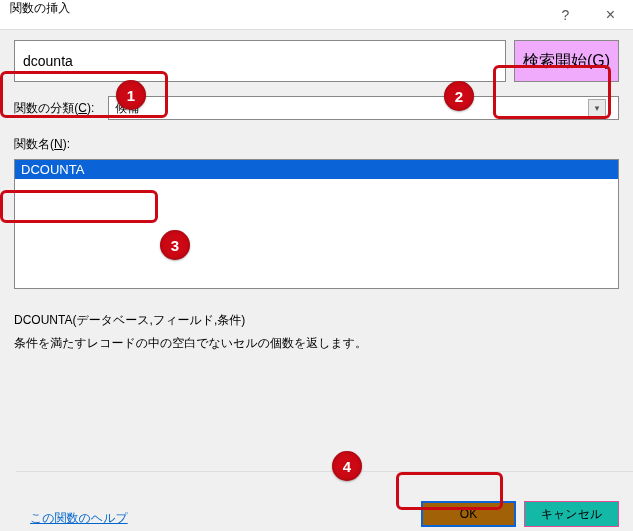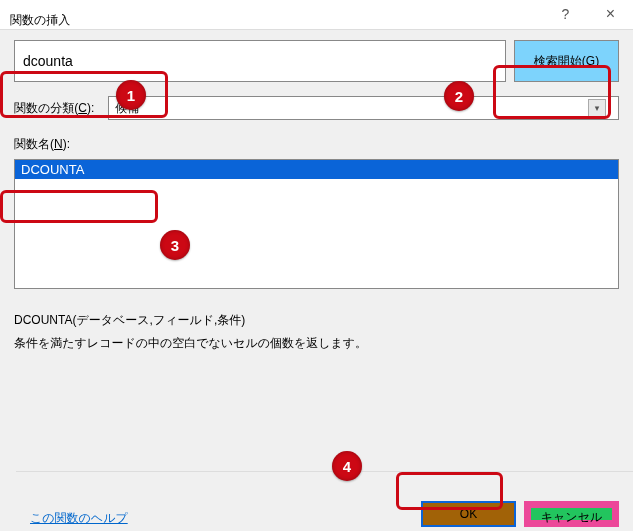--- a/index.html
+++ b/index.html
@@ -10,21 +10,21 @@
     background: #f0f0f0;
     width: 633px;
     height: 531px;
     overflow: hidden;
   }
   .titlebar {
     height: 30px;
     background: #fff;
     border-bottom: 1px solid #ddd;
     display: flex;
-    align-items: flex-end;
+    align-items: flex-start;
     padding: 0 0 0 10px;
     position: relative;
   }
   .titlebar .title {
     flex: 1;
     font-size: 12px;
   }
   .titlebar .tbtn {
     width: 45px;
     height: 30px;
@@ -54,23 +54,23 @@
     border: 1px solid #888;
     background: #fff;
     padding: 4px 8px;
     font-size: 14px;
     font-family: inherit;
   }
   .btn-search {
     width: 105px;
     height: 42px;
     border: 1px solid #888;
-    background: #7dd3fc;
+    background: #f0abfc;
     font-family: inherit;
-    font-size: 12px;
+    font-size: 16px;
     cursor: pointer;
   }
   .row-category {
     display: flex;
     align-items: center;
     gap: 14px;
     margin-top: 14px;
   }
   .row-category .lbl { margin: 0; }
   .select {
@@ -132,22 +132,22 @@
   }
   .help-link {
     color: #0066cc;
     text-decoration: underline;
     cursor: pointer;
   }
   .spacer { flex: 1; }
   .btn {
     width: 95px;
     height: 26px;
-    border: 7px solid #ec4899;
-    background: #22c55e;
+    border: 1px solid #ec4899;
+    background: #14b8a6;
     font-family: inherit;
     font-size: 12px;
     margin-left: 8px;
     cursor: pointer;
   }
   .btn.ok {
     border: 2px solid #0a64d8;
     background: #a16207;
   }
   

